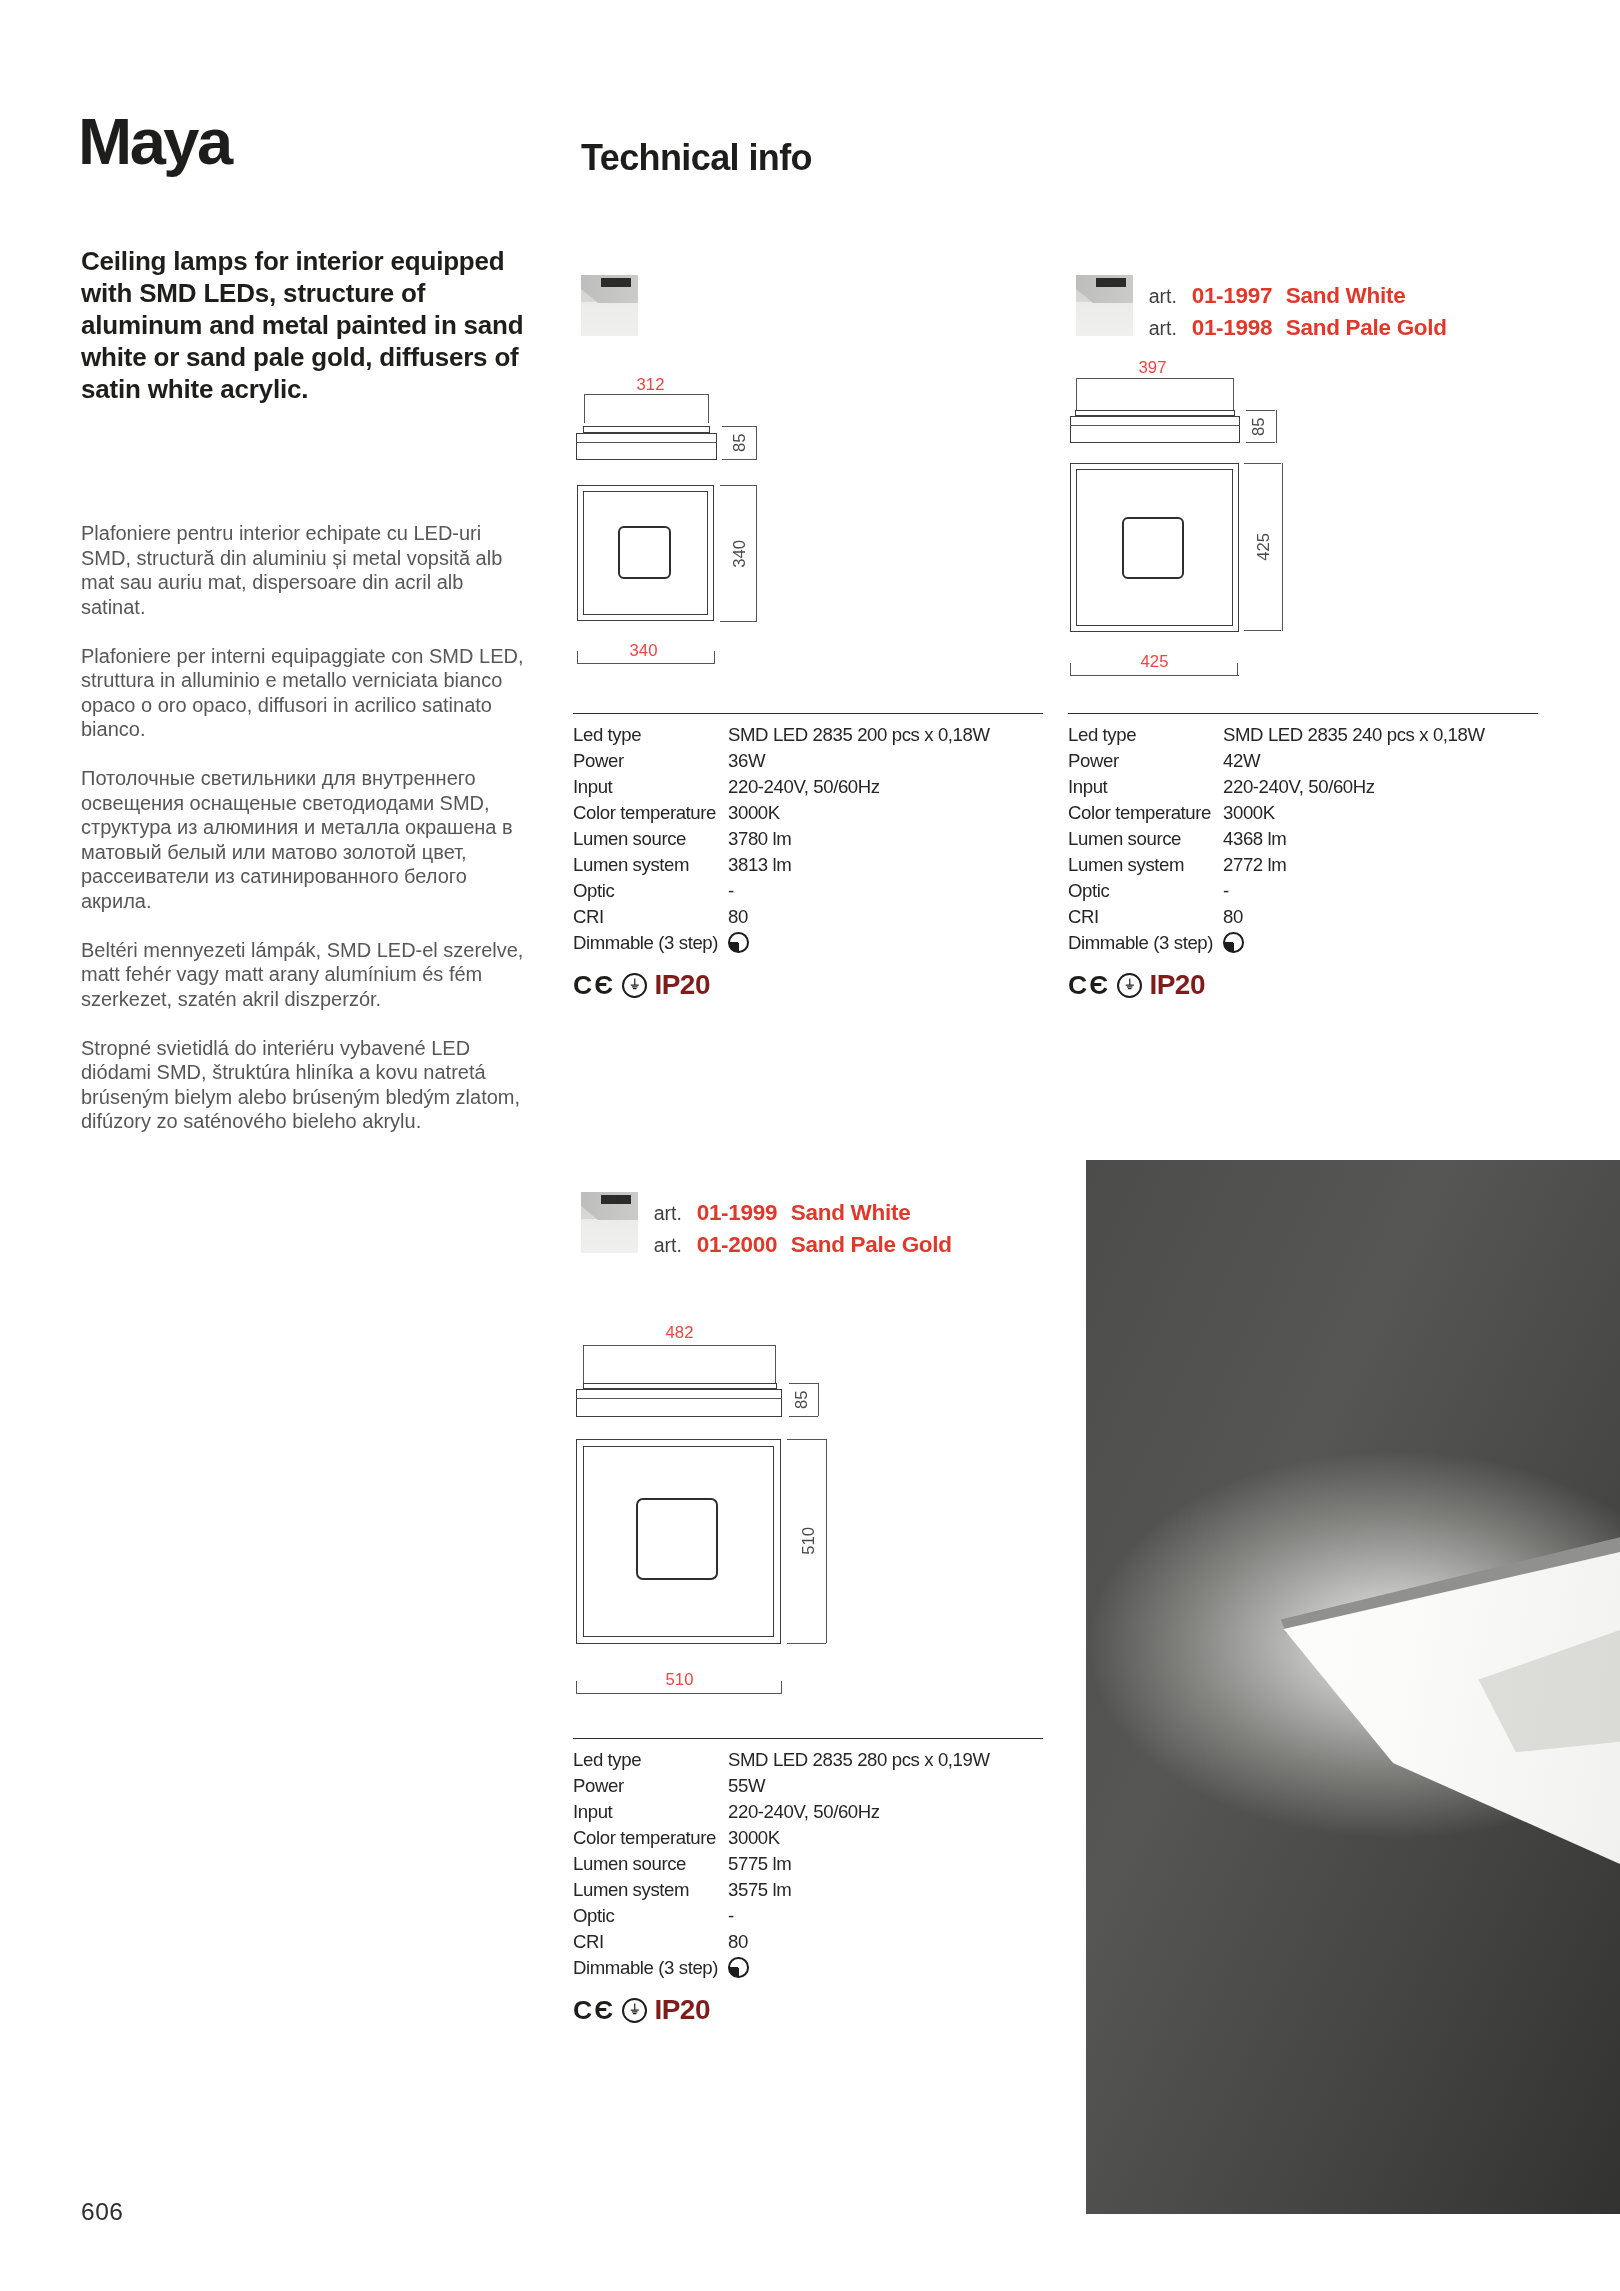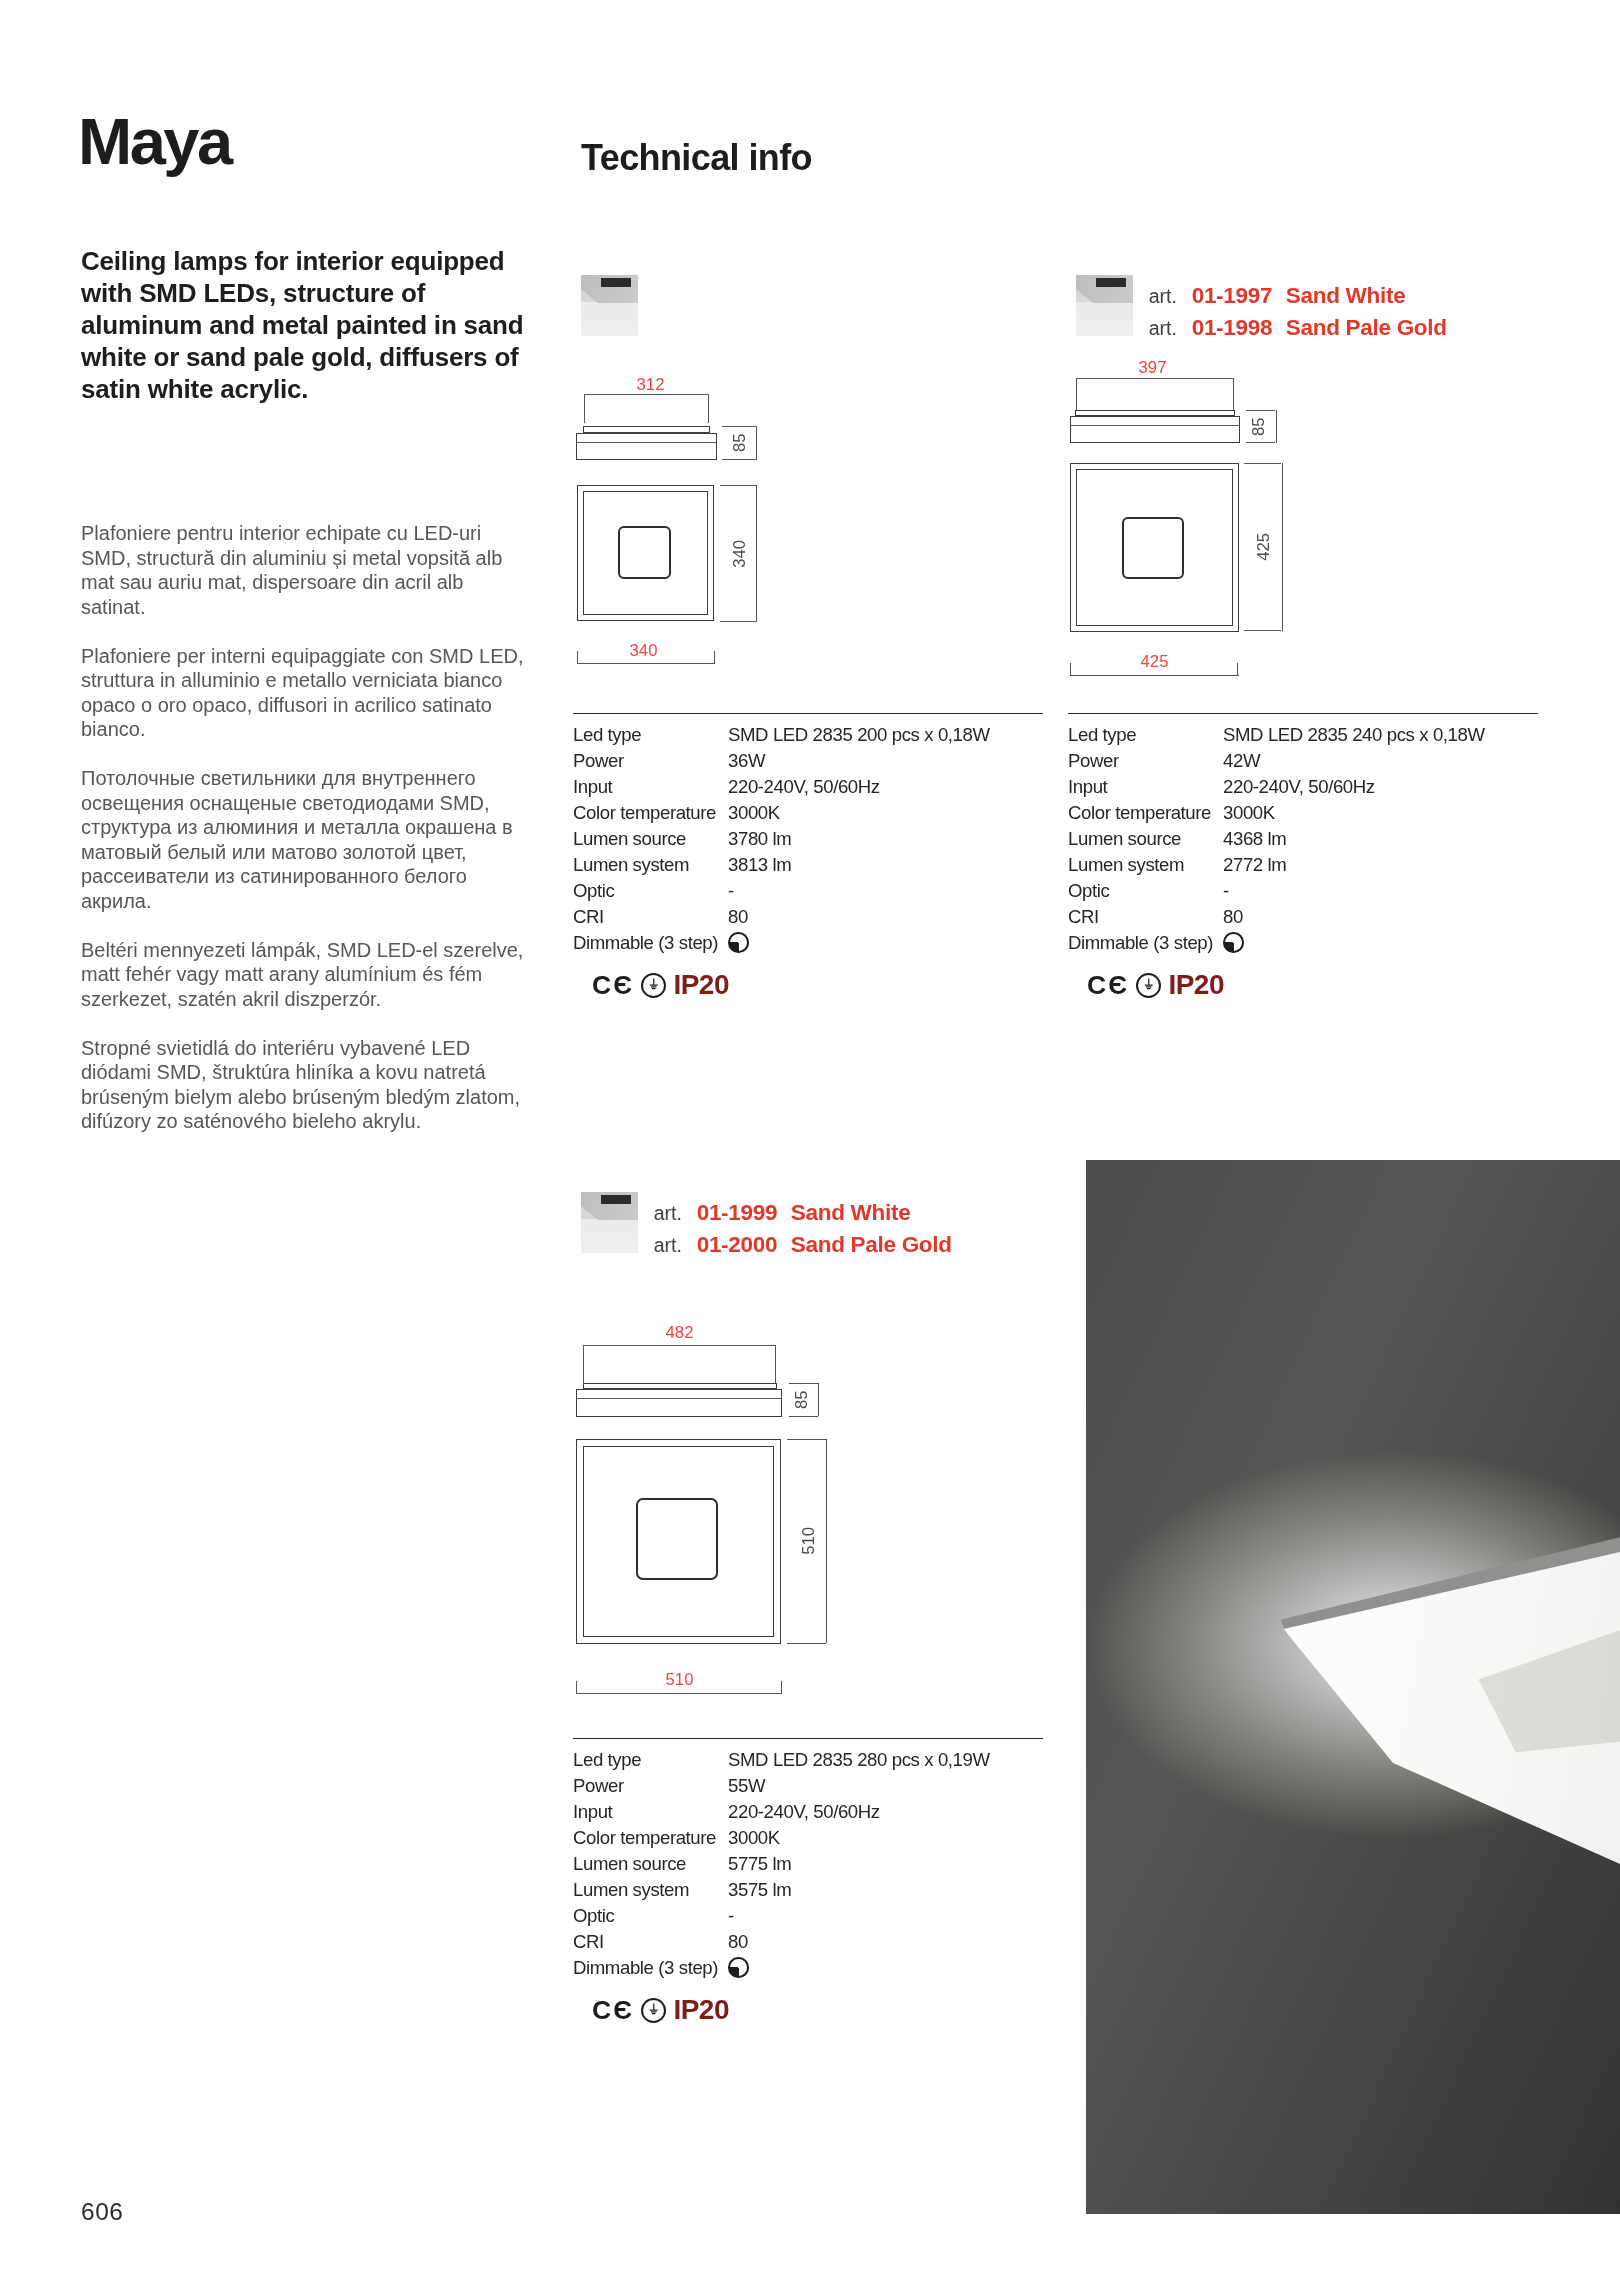--- a/index.html
+++ b/index.html
@@ -41,21 +41,21 @@
           text-align:center;transform:rotate(-90deg);}
 
   
   .spec-table{position:absolute;width:470px;border-top:1px solid #2b2b2b;padding-top:7.8px;}
   .spec-row{display:flex;align-items:center;height:26px;}
   .spec-label{flex:0 0 155px;font-size:18.6px;color:#262626;letter-spacing:-0.4px;}
   .spec-value{font-size:18.6px;color:#262626;letter-spacing:-0.4px;}
   .dimmer{width:16.7px;height:16.7px;border:2px solid #1d1d1b;border-radius:50%;
           background:conic-gradient(rgba(0,0,0,0) 0 180deg,#1d1d1b 180deg 272deg,rgba(0,0,0,0) 272deg 360deg);}
   .certs{display:flex;align-items:center;margin-top:13.7px;gap:6.9px;}
-  .ce{font-size:26.5px;font-weight:700;letter-spacing:2px;color:#1d1d1b;margin-left:19px;}
+  .ce{font-size:26.5px;font-weight:700;letter-spacing:2px;color:#1d1d1b;}
   .earth{width:21.6px;height:21.6px;border:2px solid #1d1d1b;border-radius:50%;display:flex;
          align-items:center;justify-content:center;font-size:12.7px;font-weight:700;color:#1d1d1b;}
   .ip{font-size:28px;font-weight:700;letter-spacing:-0.5px;color:#7f1d1d;}
 
   
   .photo{left:1086px;top:1160px;width:534px;height:1054px;overflow:hidden;
      background:
        radial-gradient(ellipse 421px 265px at 58% 46%, rgba(255,255,255,0.92) 0%, rgba(205,205,201,0.40) 48%, rgba(60,60,58,0) 73%),
        linear-gradient(115deg,#4c4c4a 0%,#565654 35%,#454543 68%,#323230 100%);}
   .lamp-edge{position:absolute;inset:0;background:#90908e;

